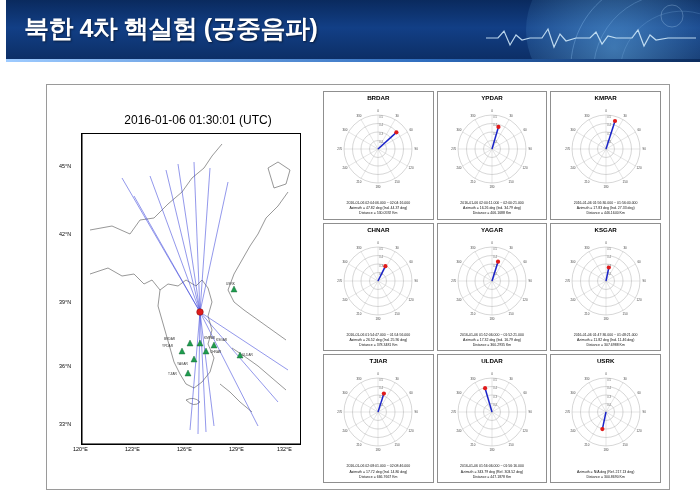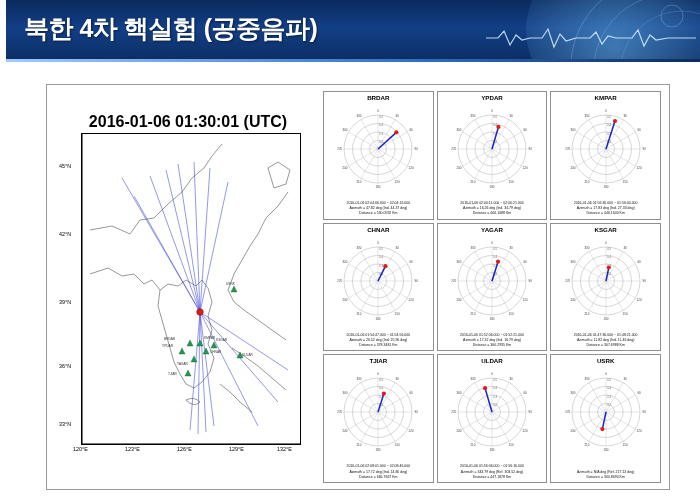--- a/index.html
+++ b/index.html
@@ -18,22 +18,22 @@
     font-size:25px;font-weight:bold;letter-spacing:-.5px;text-shadow:1px 1px 2px rgba(0,0,0,.5);}
   .header .rule{position:absolute;left:0;bottom:0;width:700px;height:3px;
     background:linear-gradient(90deg,#9ecbff,#2f6dbe 60%,#0b2b5c);}
 
   
   .frame{position:absolute;left:40px;top:84px;width:622px;height:404px;
     border:1px solid #9a9a9a;background:#ffffff;}
 
   
   .map-panel{position:absolute;left:8px;top:6px;width:262px;height:392px;}
-  .map-title{position:absolute;left:2px;top:22px;width:262px;text-align:center;
-    font-size:16px;font-weight:bold;color:#000;}
+  .map-title{position:absolute;left:12px;top:22px;width:262px;text-align:center;
+    font-size:12px;font-weight:normal;color:#000;}
   .map-box{position:absolute;left:26px;top:42px;width:218px;height:310px;
     border:1px solid #000;background:#ffffff;overflow:hidden;}
   .map-box svg{display:block;}
   .axlab{position:absolute;font-size:5.4px;color:#000;}
 
   
   .grid{position:absolute;left:276px;top:6px;width:338px;height:392px;
     display:grid;grid-template-columns:repeat(3,1fr);grid-template-rows:repeat(3,1fr);gap:3px;}
   .cell{border:1px solid #8f8f8f;background:#fff;position:relative;overflow:hidden;}
   .cell .name{text-align:center;font-size:6.2px;font-weight:bold;color:#000;margin-top:2px;}

